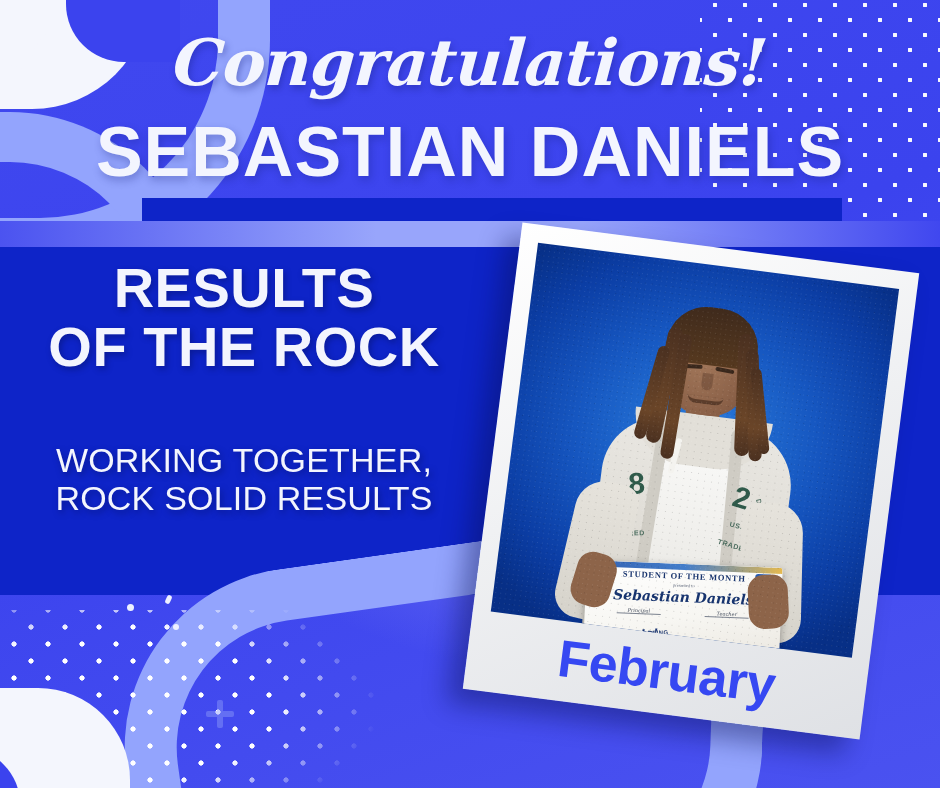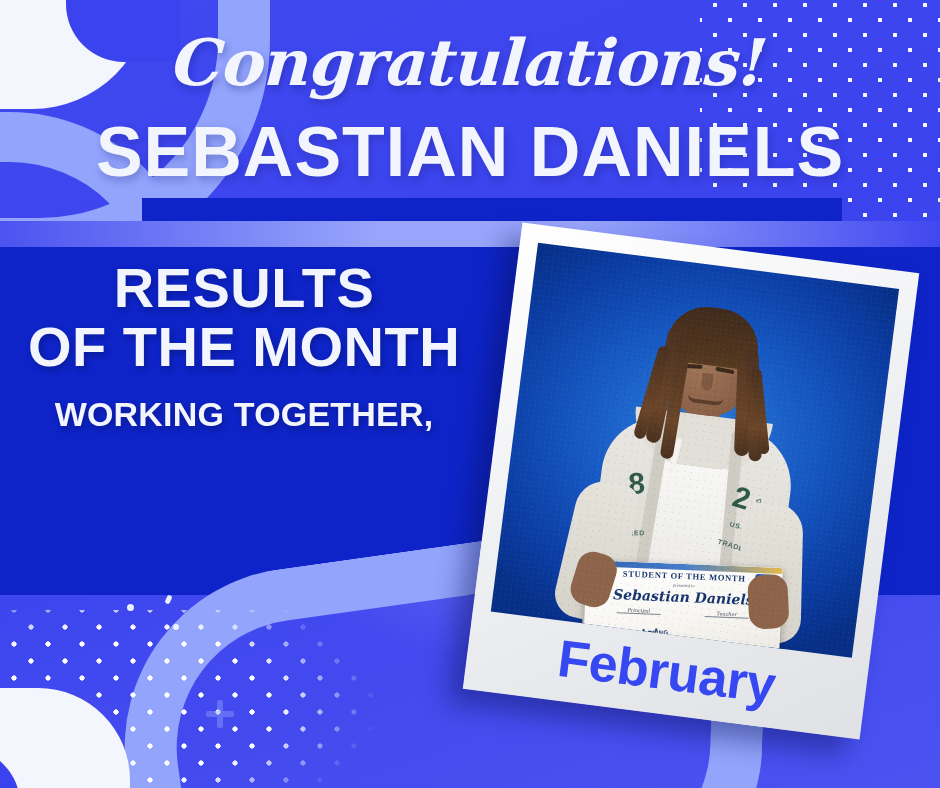--- a/index.html
+++ b/index.html
@@ -148,22 +148,22 @@
   }
   .copy .line-big {
     font-weight: 700;
     font-size: 56px;
     line-height: 1.06;
     letter-spacing: .5px;
     text-shadow: 2px 3px 6px rgba(5,15,90,.45);
   }
   .copy .line-big.l1 { letter-spacing: 1px; }
   .copy .tagline {
-    margin-top: 18px;
-    font-weight: 700;
+    margin-top: 64px;
+    font-weight: 400;
     font-size: 34px;
     line-height: 1.12;
     letter-spacing: .2px;
     text-shadow: 2px 3px 6px rgba(5,15,90,.5);
   }
 
   
   .dots-bl {
     position: absolute;
     left: -20px; top: 610px;
@@ -461,23 +461,24 @@
   <div class="dots-bl"></div>
   <div class="blob-white-bl"></div>
   <div class="notch-bl"></div>
   <div class="plus-mark"></div>
   <div class="sparkle" style="left:127px; top:604px; width:7px; height:7px;"></div>
   <div class="sparkle" style="left:166px; top:595px; width:5px; height:9px; border-radius:3px; transform:rotate(24deg);"></div>
   <div class="sparkle" style="left:173px; top:624px; width:6px; height:6px;"></div>
 
   <div class="copy">
     <div class="line-big">RESULTS</div>
-    <div class="line-big">OF THE MONTH</div>
+    <div class="line-big">OF THE ROCK</div>
     <div class="tagline">
       <div>WORKING TOGETHER,</div>
+      <div>ROCK SOLID RESULTS</div>
     </div>
   </div>
 
   <div class="polaroid">
     <div class="photo">
       <div class="figure">
 
         <div class="fig neck"></div>
 
         <div class="fig torso"></div>

